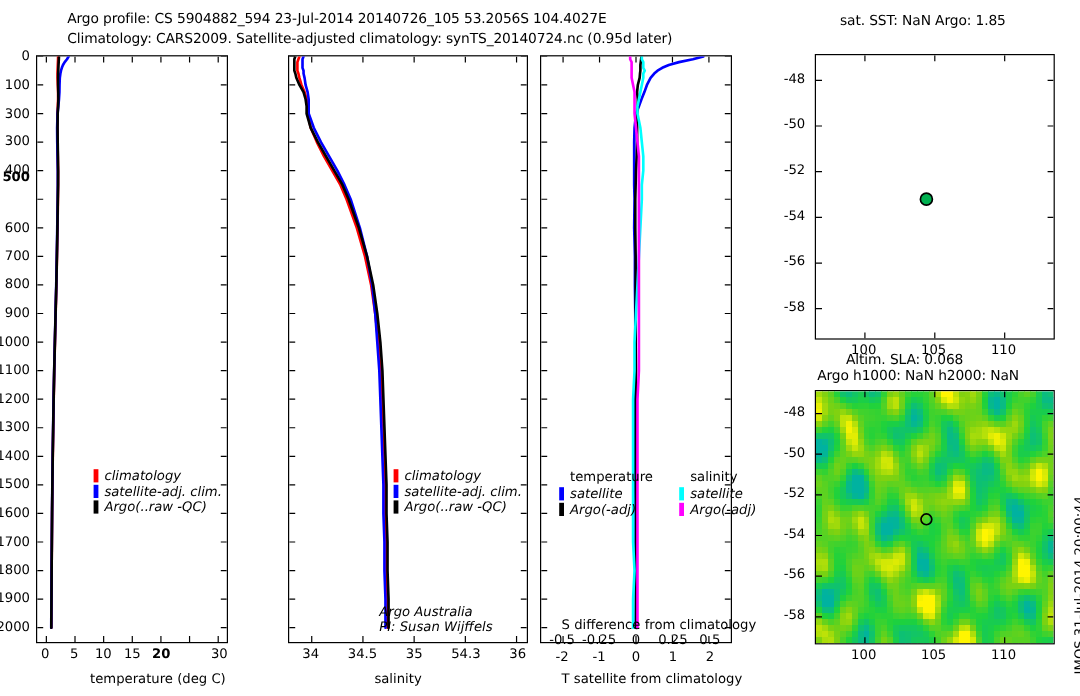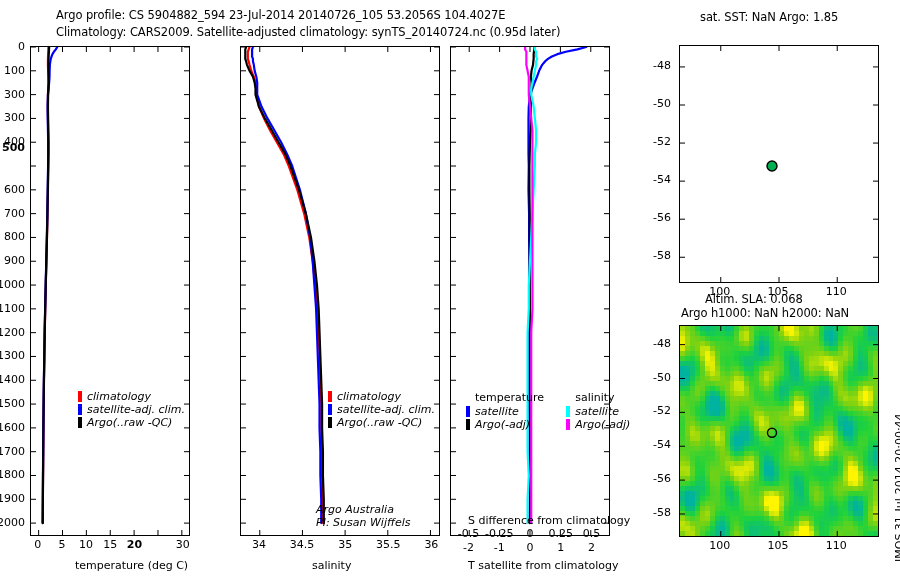--- a/index.html
+++ b/index.html
@@ -191,21 +191,21 @@
       <line x1="198" y1="476.0975609756097" x2="193" y2="476.0975609756097" stroke="#000" stroke-width="1"></line>
       <path d="M8.53 0.00 L7.68 2.38 L6.83 4.76 L6.83 7.14 L6.83 9.52 L6.83 11.90 L7.68 14.28 L8.53 17.85 L10.24 23.80 L12.80 29.76 L14.51 35.71 L15.36 41.66 L15.36 47.61 L17.92 59.51 L23.04 71.41 L29.02 83.32 L35.84 95.22 L42.67 107.12 L47.79 119.02 L56.33 142.83 L63.16 166.63 L68.28 190.44 L71.69 214.24 L74.25 238.05 L75.96 261.85 L77.66 285.66 L78.52 309.46 L79.37 333.27 L80.22 357.07 L80.22 380.88 L81.08 404.68 L81.08 428.49 L81.93 452.29 L81.93 476.10" fill="none" stroke="#ff0000" stroke-width="2.2" stroke-linejoin="round" stroke-linecap="round"></path>
       <path d="M11.95 0.00 L11.09 2.38 L11.09 4.76 L11.09 7.14 L11.09 9.52 L11.95 11.90 L11.95 14.28 L12.80 17.85 L13.66 23.80 L15.36 29.76 L16.22 35.71 L16.22 41.66 L16.22 47.61 L20.48 59.51 L26.46 71.41 L33.28 83.32 L40.11 95.22 L46.09 107.12 L51.21 119.02 L58.89 142.83 L64.86 166.63 L69.13 190.44 L71.69 214.24 L73.40 238.05 L75.10 261.85 L75.96 285.66 L76.81 309.46 L77.66 333.27 L78.52 357.07 L78.52 380.88 L79.37 404.68 L79.37 428.49 L80.22 452.29 L80.22 476.10" fill="none" stroke="#0000ff" stroke-width="2.2" stroke-linejoin="round" stroke-linecap="round"></path>
       <path d="M5.12 0.00 L4.27 2.38 L4.27 4.76 L4.27 7.14 L4.27 9.52 L4.27 11.90 L5.12 14.28 L5.97 17.85 L8.53 23.80 L11.95 29.76 L13.66 35.71 L14.51 41.66 L14.51 47.61 L17.92 59.51 L23.90 71.41 L30.72 83.32 L37.55 95.22 L44.38 107.12 L49.50 119.02 L58.03 142.83 L64.86 166.63 L69.98 190.44 L73.40 214.24 L75.96 238.05 L77.66 261.85 L78.52 285.66 L79.37 309.46 L80.22 333.27 L81.08 357.07 L81.08 380.88 L81.93 404.68 L81.93 428.49 L82.78 452.29 L82.78 476.10" fill="none" stroke="#000000" stroke-width="2.2" stroke-linejoin="round" stroke-linecap="round"></path>
     </svg>
 </div>
 <div class="abs" id="ticks-sal-x" style="left:240px;top:538px;width:200px;height:16px;">
     <div class="tick" style="position: absolute; left: 18.9655px; top: 0px; transform: translateX(-50%);">34</div>
     <div class="tick" style="position: absolute; left: 62.069px; top: 0px; transform: translateX(-50%);">34.5</div>
     <div class="tick" style="position: absolute; left: 105.172px; top: 0px; transform: translateX(-50%);">35</div>
-    <div class="tick" style="position: absolute; left: 148.276px; top: 0px; transform: translateX(-50%);">35.5</div>
+    <div class="tick" style="position: absolute; left: 148.276px; top: 0px; transform: translateX(-50%);">54.3</div>
     <div class="tick" style="position: absolute; left: 191.379px; top: 0px; transform: translateX(-50%);">36</div>
   </div>
 <div class="abs axlabel" style="left:312px;top:559px;">salinity</div>
 <div class="abs" id="legend-sal" style="left:328px;top:390px;">
     <div class="legrow">
       <span class="legbar" style="background: rgb(255, 0, 0);"></span>
       <span class="legtxt">climatology</span>
     </div>
     <div class="legrow">
       <span class="legbar" style="background: rgb(0, 0, 255);"></span>

